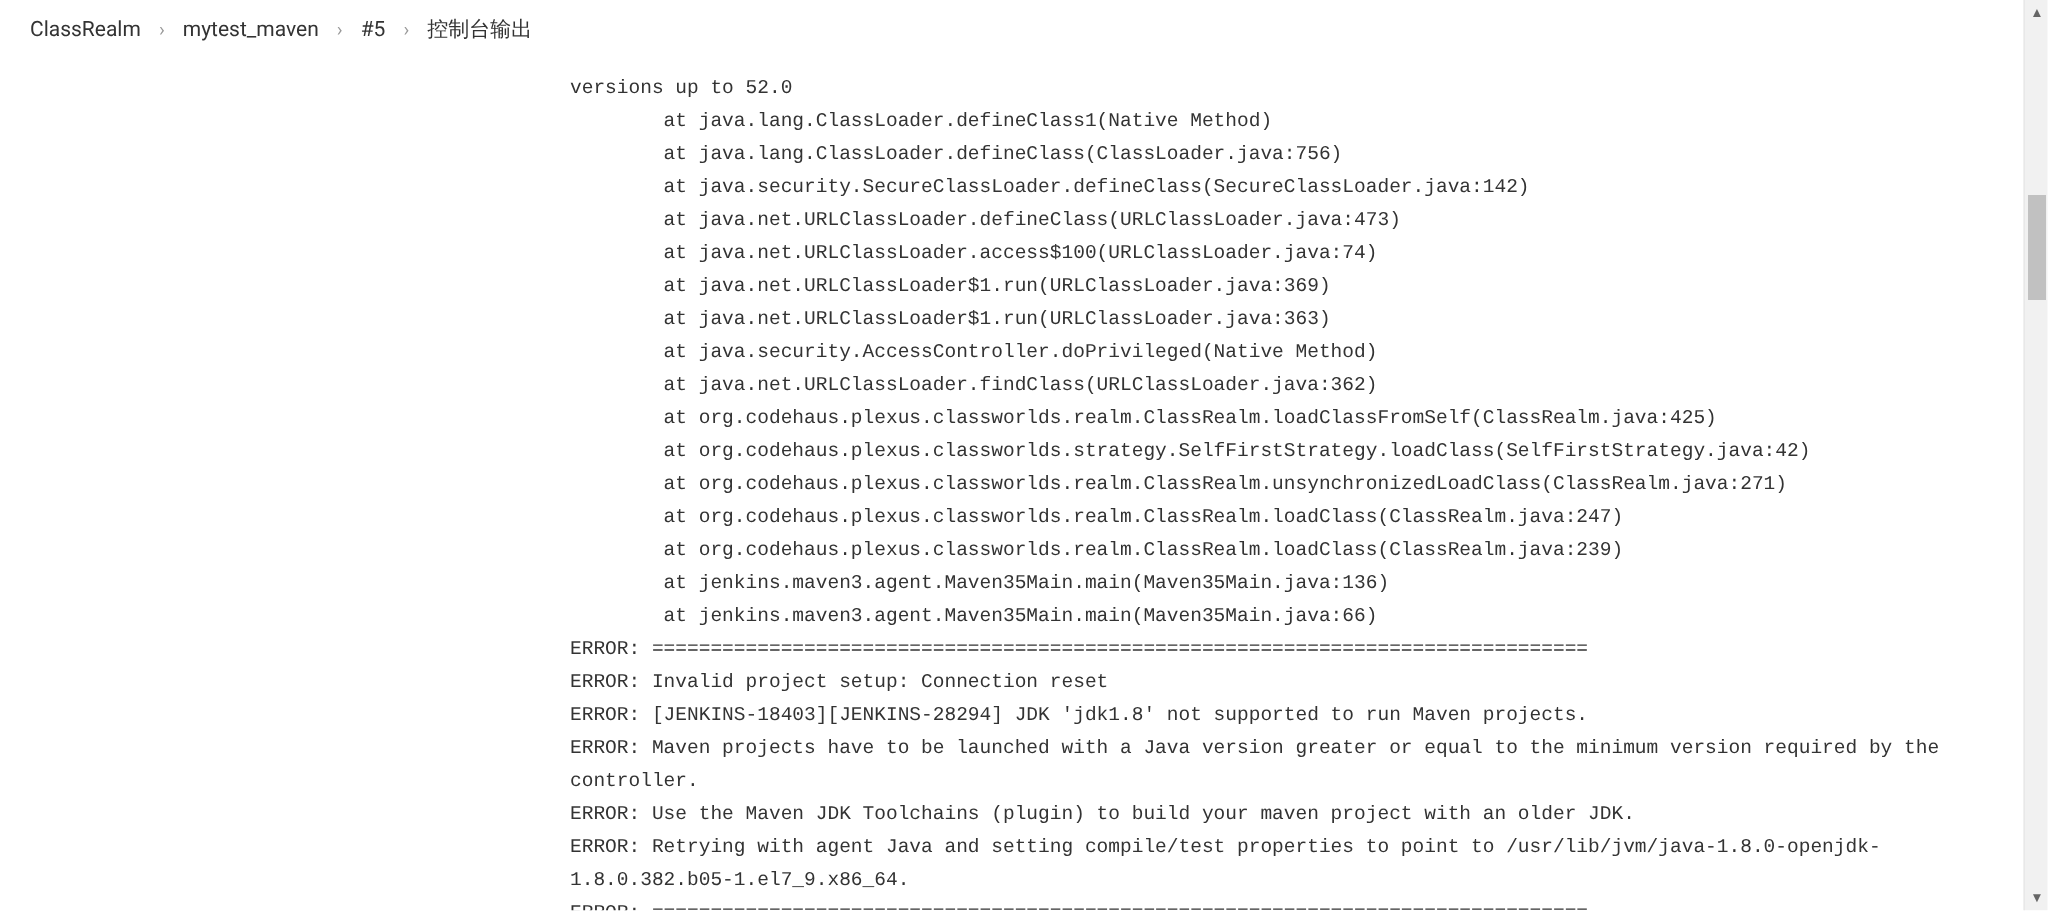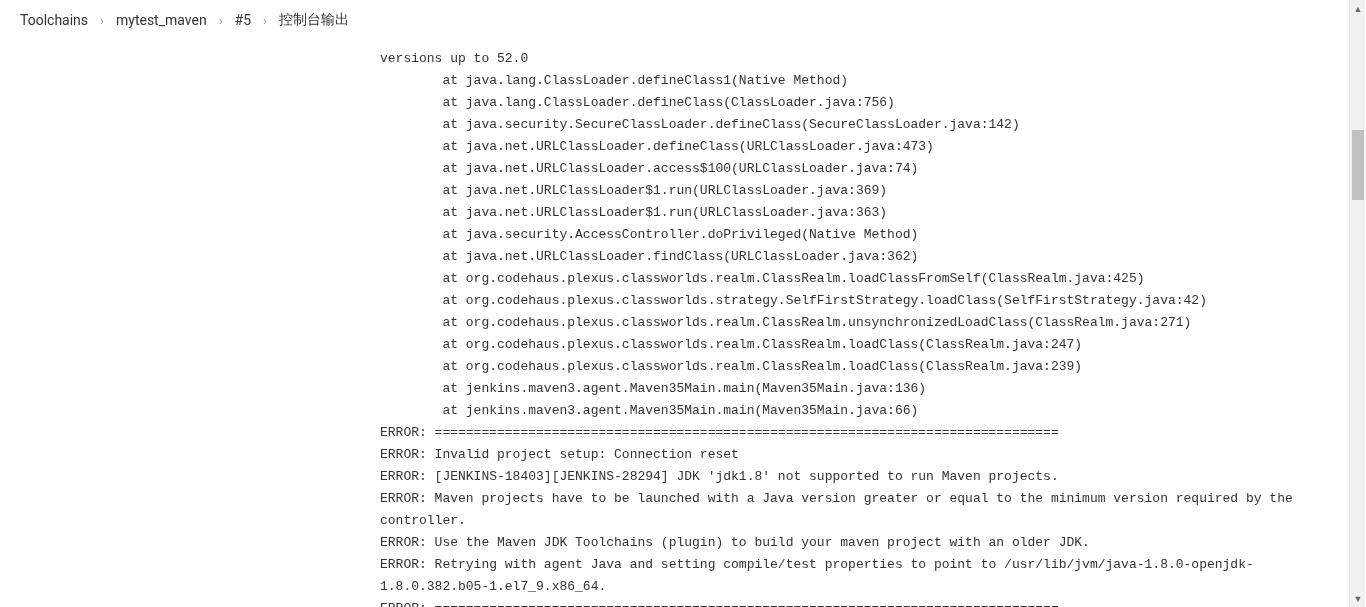--- a/index.html
+++ b/index.html
@@ -79,21 +79,21 @@
       width: 12px;
       background: #c1c1c1;
       border-radius: 0;
       cursor: pointer;
     }
   </style>
 </head>
 <body>
 
 <div class="breadcrumb">
-  <span class="breadcrumb-item">Toolchains</span>
+  <span class="breadcrumb-item">ClassRealm</span>
   <span class="breadcrumb-sep">›</span>
   <span class="breadcrumb-item">mytest_maven</span>
   <span class="breadcrumb-sep">›</span>
   <span class="breadcrumb-item">#5</span>
   <span class="breadcrumb-sep">›</span>
   <span class="breadcrumb-item">控制台输出</span>
 </div>
 
 <div class="content-area">
   <div class="left-panel"></div>

